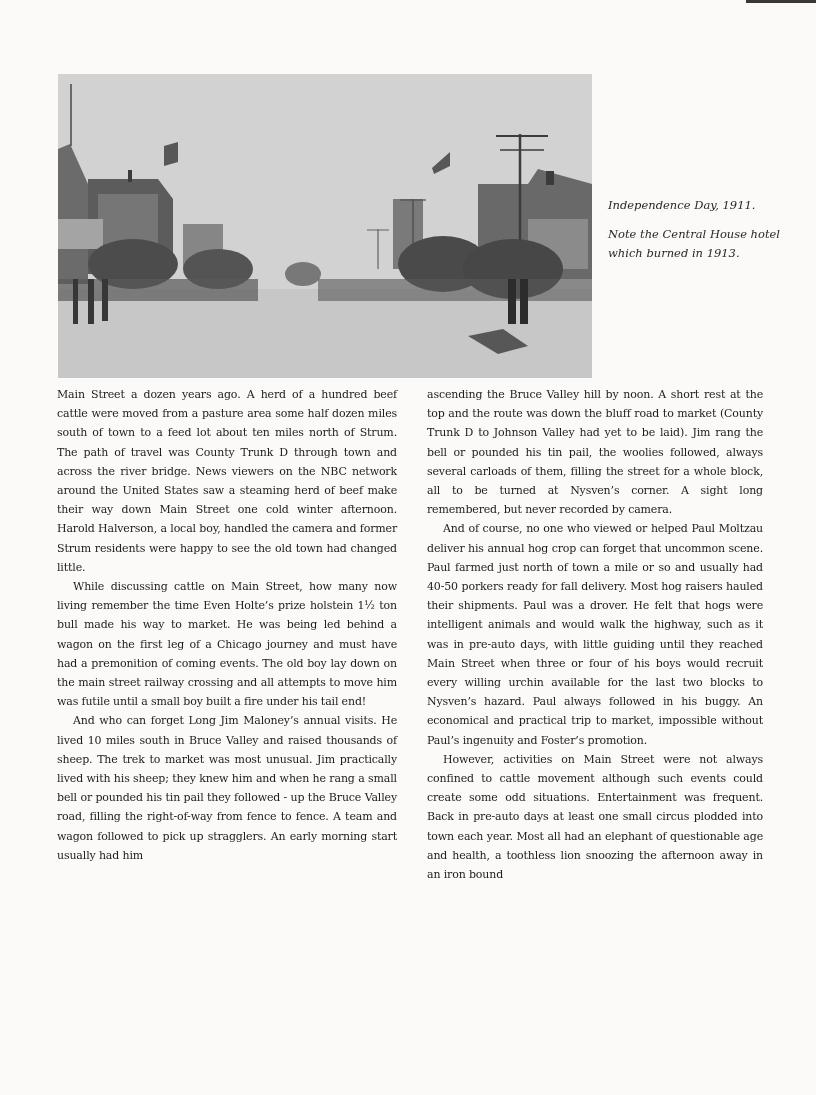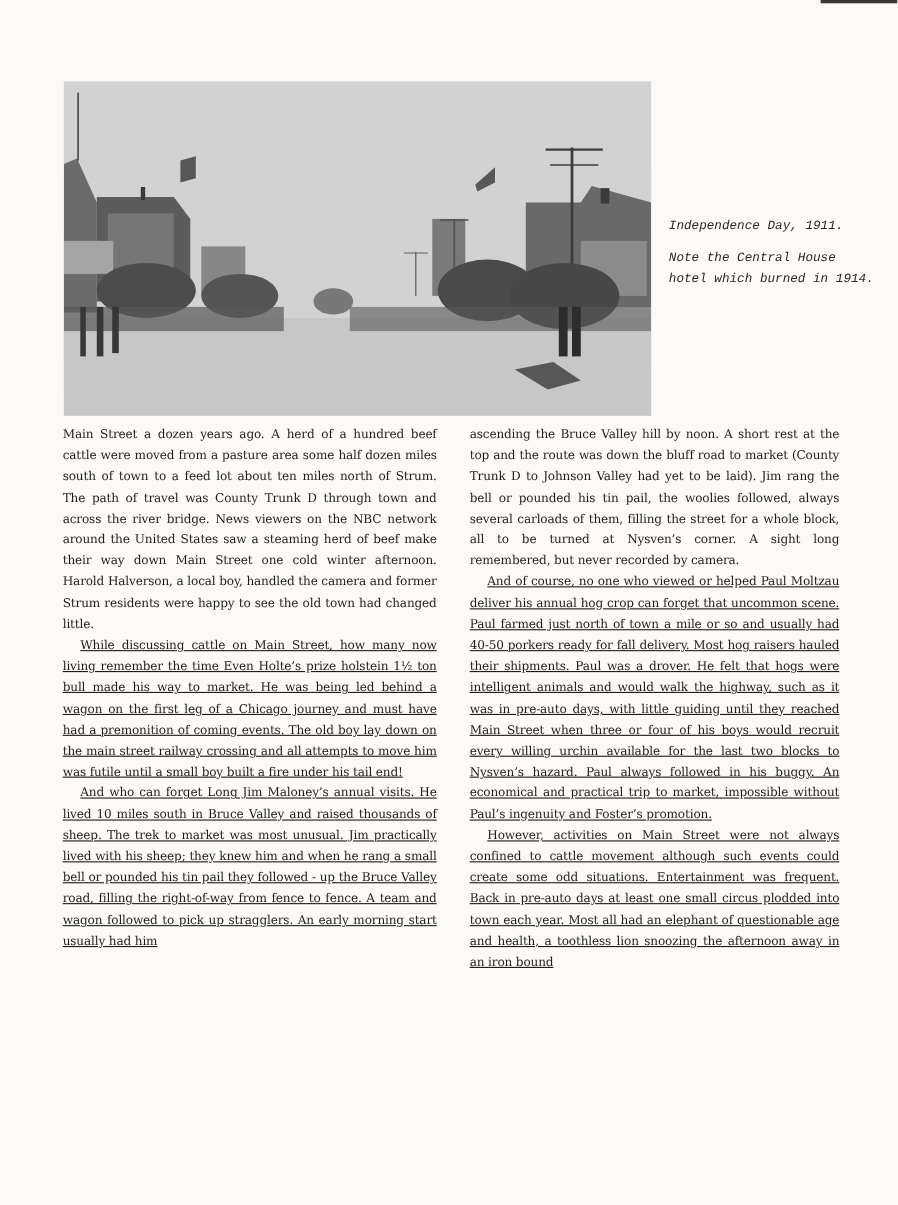--- a/index.html
+++ b/index.html
@@ -17,30 +17,30 @@
     overflow: hidden;
     background: linear-gradient(180deg, #d9d6d1 0%, #cfcbc5 45%, #c2bdb6 70%, #d3cfca 100%);
     filter: grayscale(100%);
   }
   .photo svg { display: block; width: 100%; height: 100%; }
   .caption {
     position: absolute; left: 608px; top: 196px; width: 190px;
     font-family: "DejaVu Serif", serif; font-style: italic; font-size: 11.5px;
     line-height: 19px; color: #2a2826;
   }
-  .caption p { margin: 0 0 10px 0; font-family: Liberation Mono, monospace; }
+  .caption p { margin: 0 0 10px 0; }
   .col {
     position: absolute; top: 385px; width: 340px;
     font-size: 11px; line-height: 19.2px; text-align: justify;
     letter-spacing: -0.15px;
   }
   .col-left { left: 57px; }
   .col-right { left: 427px; width: 336px; }
   .col p { margin: 0; text-indent: 0; }
-  .col p.indent { text-indent: 16px; text-decoration: underline; }
+  .col p.indent { text-indent: 16px; }
 </style>
 </head>
 <body>
 
 <div class="top-edge"></div>
 
 <div class="photo">
   <svg viewBox="0 0 534 304" preserveAspectRatio="none">
     <rect x="0" y="0" width="534" height="304" fill="#d6d2cc"></rect>
 
@@ -85,21 +85,21 @@
     <rect x="462" y="205" width="8" height="45" fill="#2f2c2a"></rect>
 
     <ellipse cx="245" cy="200" rx="18" ry="12" fill="#55514d" opacity="0.7"></ellipse>
 
     <polygon points="410,262 445,255 470,272 440,280" fill="#5a5652"></polygon>
   </svg>
 </div>
 
 <div class="caption">
   <p>Independence Day, 1911.</p>
-  <p>Note the Central House hotel which burned in 1914.</p>
+  <p>Note the Central House hotel which burned in 1913.</p>
 </div>
 
 <div class="col col-left">
   <p>Main Street a dozen years ago.  A herd of a hundred beef cattle were moved from a pasture area some half dozen miles south of town to a feed lot about ten miles north of Strum. The path of travel was County Trunk D through town and across the river bridge. News viewers on the NBC network around the United States saw a steaming herd of beef make their way down Main Street one cold winter afternoon.  Harold Halverson, a local boy, handled the camera and former Strum residents were happy to see the old town had changed little.</p>
   <p class="indent">While discussing cattle on Main Street, how many now living remember the time Even Holte’s prize holstein 1½ ton bull made his way to market.  He was being led behind a wagon on the first leg of a Chicago journey and must have had a premonition of coming events.  The old boy lay down on the main street railway crossing and all attempts to move him was futile until a small boy built a fire under his tail end!</p>
   <p class="indent">And who can forget Long Jim Maloney’s annual visits.  He lived 10 miles south in Bruce Valley and raised thousands of sheep.  The trek to market was most unusual.  Jim practically lived with his sheep; they knew him and when he rang a small bell or pounded his tin pail they followed - up the Bruce Valley road, filling the right-of-way from fence to fence.  A team and wagon followed to pick up stragglers. An early morning start usually had him</p>
 </div>
 
 <div class="col col-right">
   <p>ascending the Bruce Valley hill by noon.  A short rest at the top and the route was down the bluff road to market (County Trunk D to Johnson Valley had yet to be laid).  Jim rang the bell or pounded his tin pail, the woolies followed, always several carloads of them, filling the street for a whole block, all to be turned at Nysven’s corner.  A sight long remembered, but never recorded by camera.</p>

